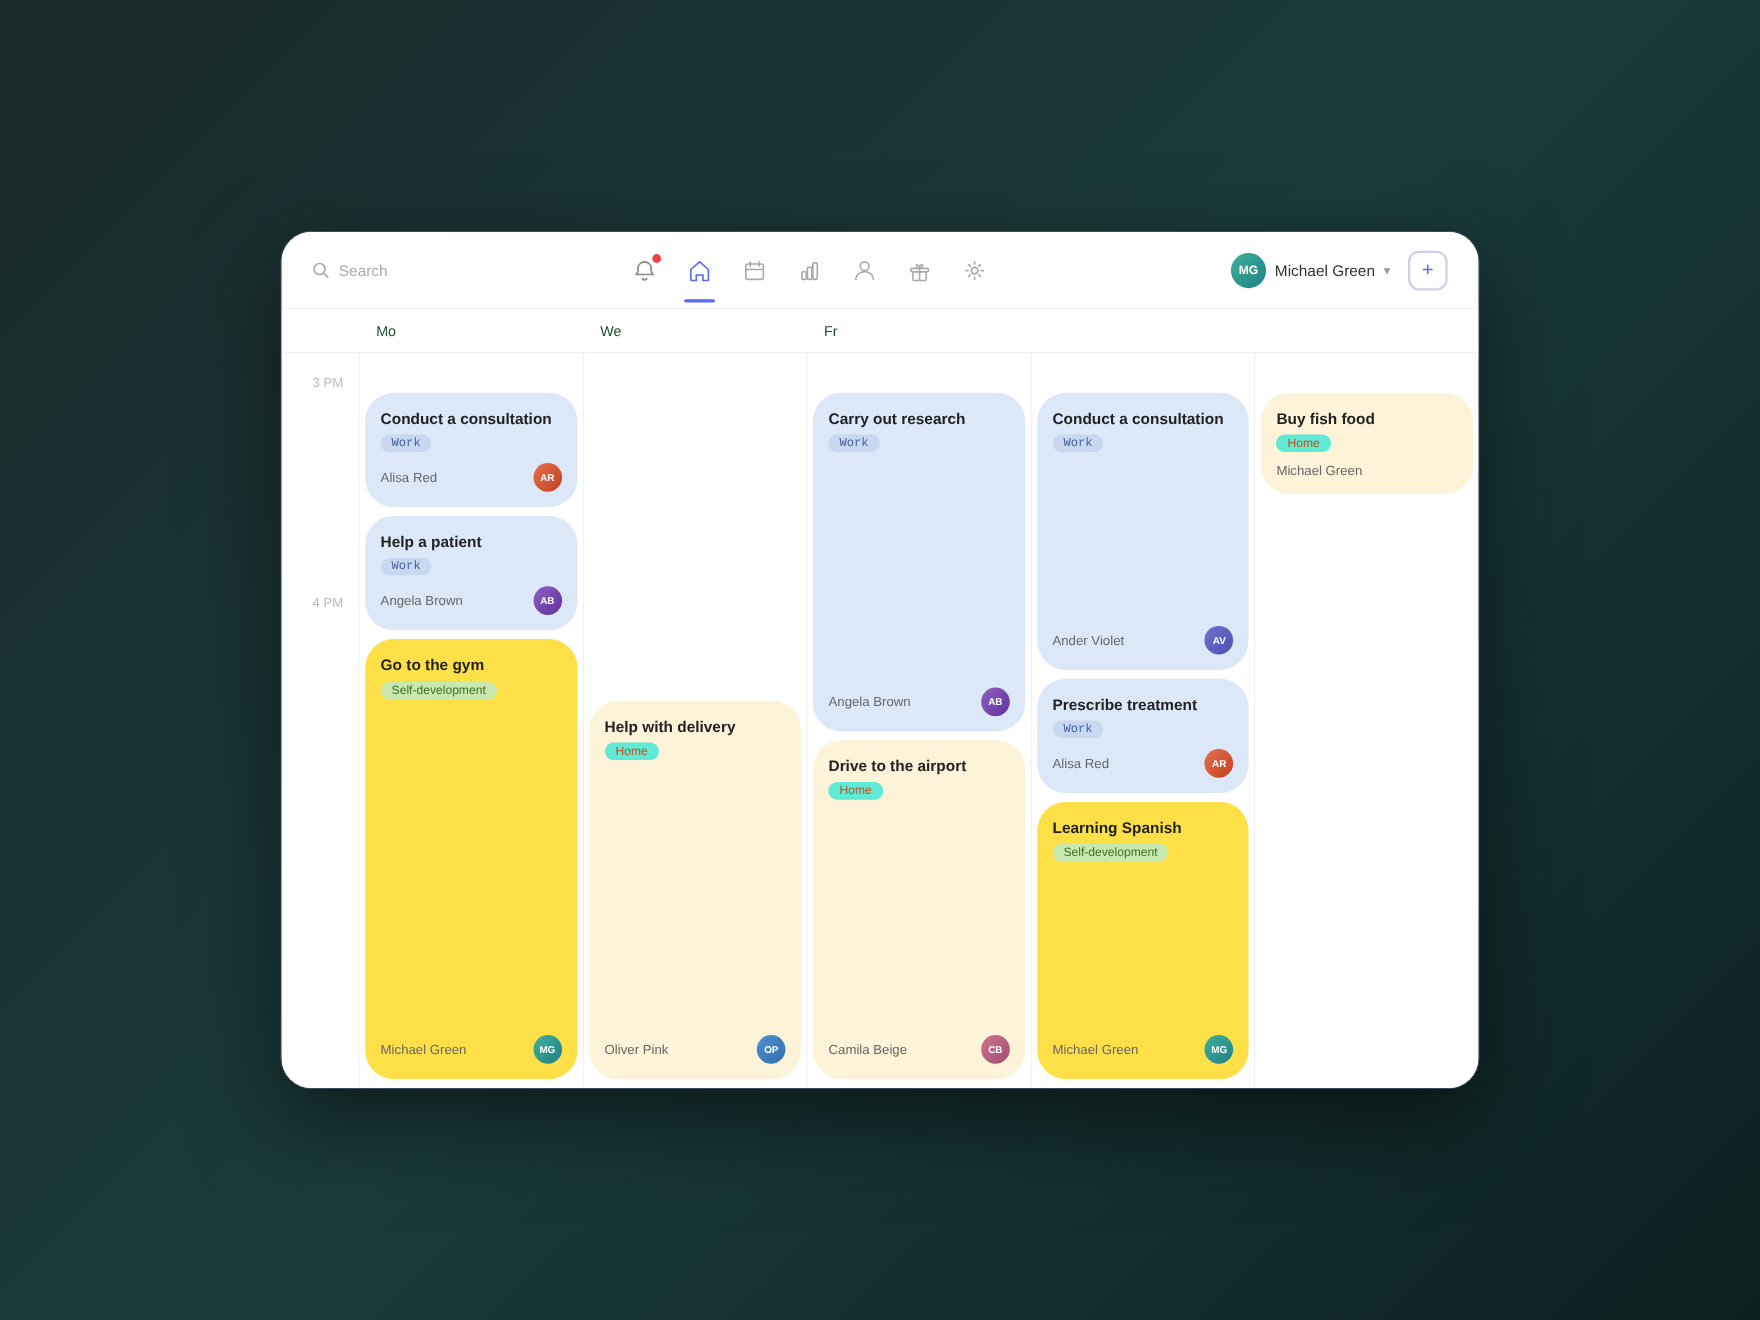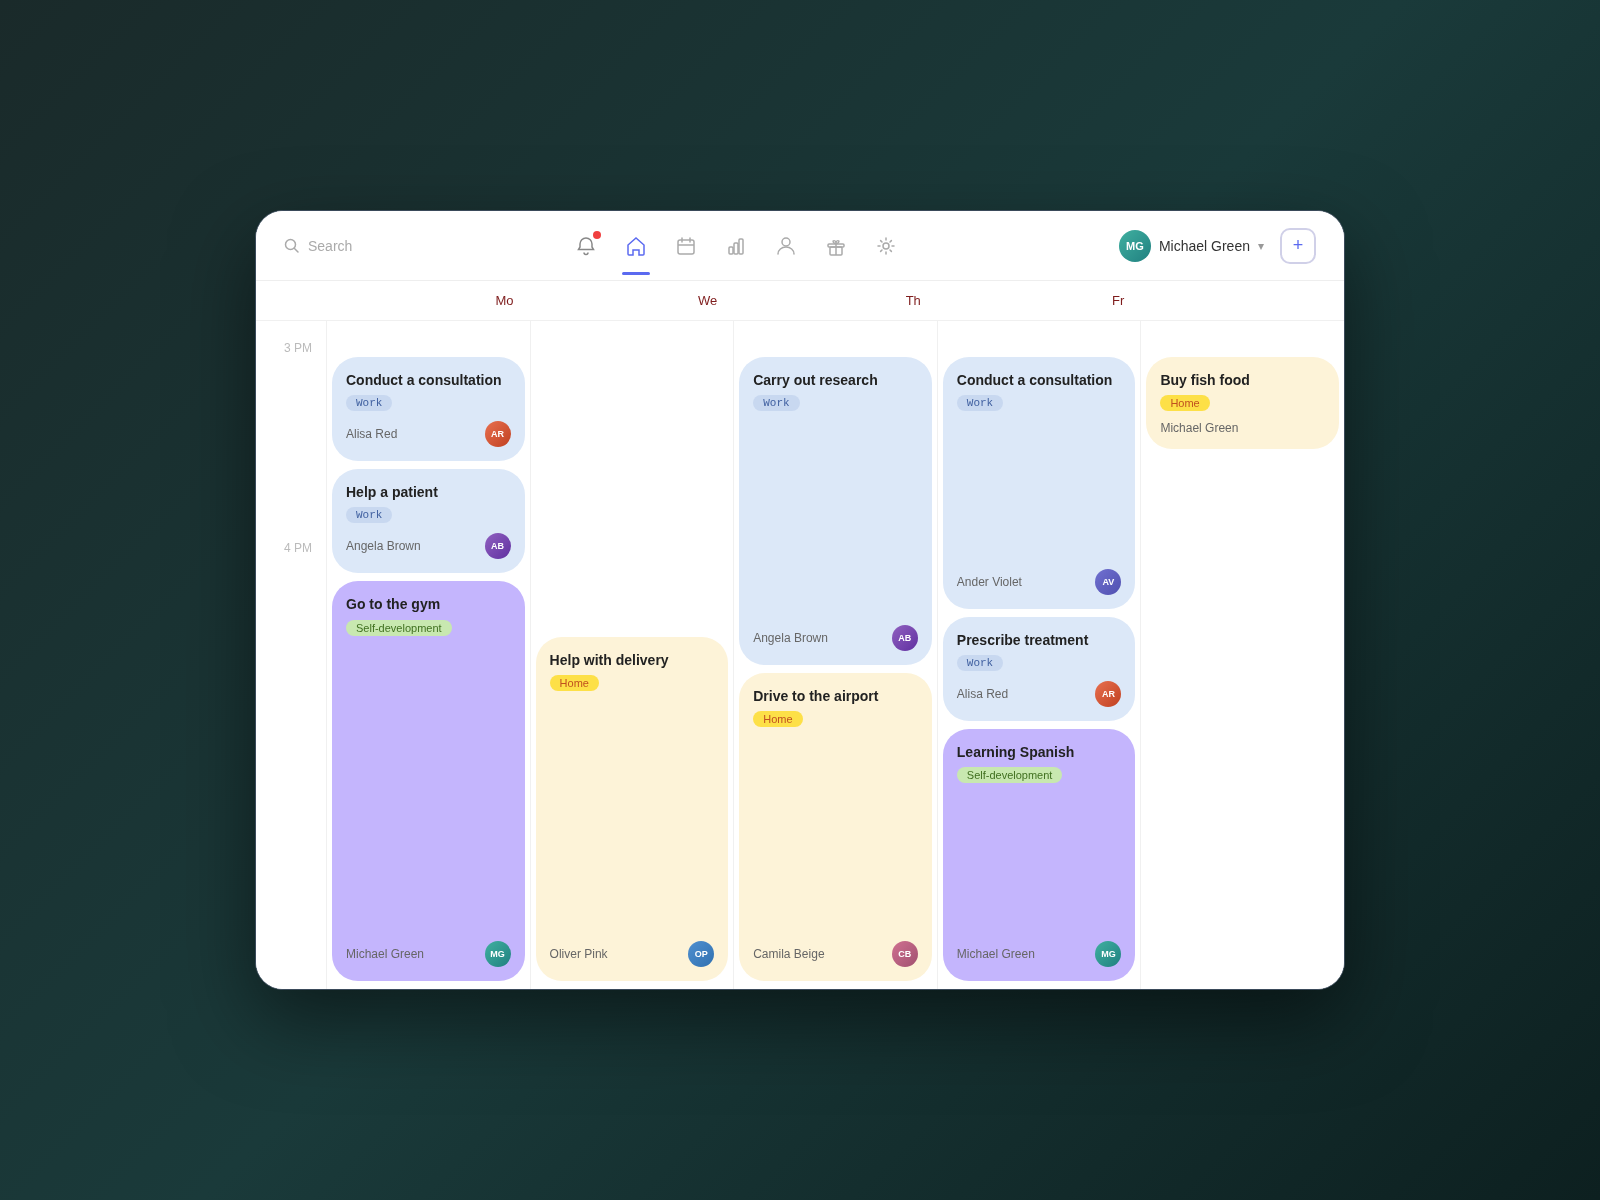--- a/index.html
+++ b/index.html
@@ -135,54 +135,54 @@
       display: grid;
       grid-template-columns: 70px repeat(5, 1fr);
       border-bottom: 1px solid #f0f0f0;
       padding: 0;
       background: white;
       flex-shrink: 0;
     }
     .day-header-cell {
       padding: 12px 16px;
       font-size: 13px;
-      color: #7f1d1d;
-      text-align: right;
+      color: #14532d;
+      text-align: left;
       font-weight: 500;
     }
     .day-header-cell:first-child {  }
     
     .card {
       border-radius: 26px;
       padding: 14px;
       display: flex;
       flex-direction: column;
       gap: 6px;
       cursor: pointer;
       flex-shrink: 0;
     }
     .card.blue { background: #dce8f8; }
     .card.yellow { background: #fdf3d8; }
-    .card.green { background: #c4b5fd; }
+    .card.green { background: #fde047; }
     .card-title {
       font-size: 14px;
       font-weight: 600;
       color: #222;
       line-height: 1.3;
     }
     .card-tag {
       display: inline-block;
       padding: 2px 10px;
       border-radius: 20px;
       font-size: 11px;
       font-weight: 500;
       width: fit-content;
     }
     .tag-work { background: #c8d8f0; color: #4060a0; font-family: Liberation Mono, monospace; }
-    .tag-home { background: #fde047; color: #c05020; }
+    .tag-home { background: #5eead4; color: #c05020; }
     .tag-selfdev { background: #c8e8b0; color: #407020; }
     .card-footer {
       display: flex;
       align-items: center;
       justify-content: space-between;
       margin-top: 4px;
     }
     .card-user {
       font-size: 12px;
       color: #666;
@@ -320,21 +320,20 @@
       <div class="add-btn">+</div>
     </div>
   </div>
 
   <div class="calendar-body">
 
     <div class="day-headers">
       <div class="day-header-cell"></div>
       <div class="day-header-cell">Mo</div>
       <div class="day-header-cell">We</div>
-      <div class="day-header-cell">Th</div>
       <div class="day-header-cell">Fr</div>
     </div>
 
     <div class="grid-main">
 
       <div class="time-col">
         <div class="time-slot-label">3 PM</div>
         <div class="time-slot-label">4 PM</div>
       </div>
 

